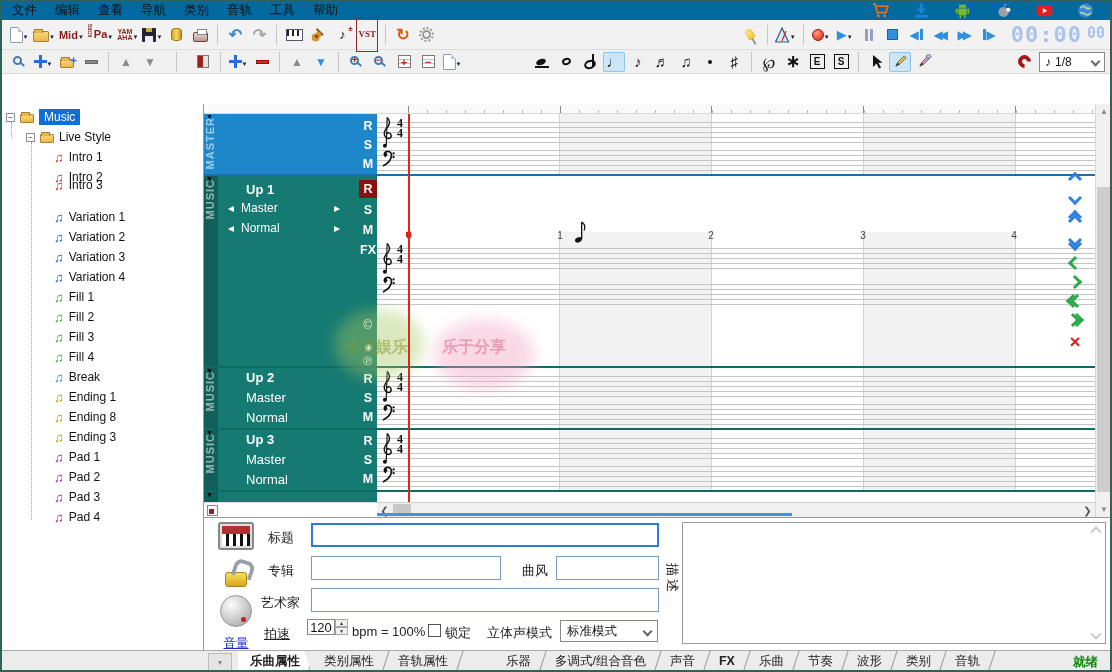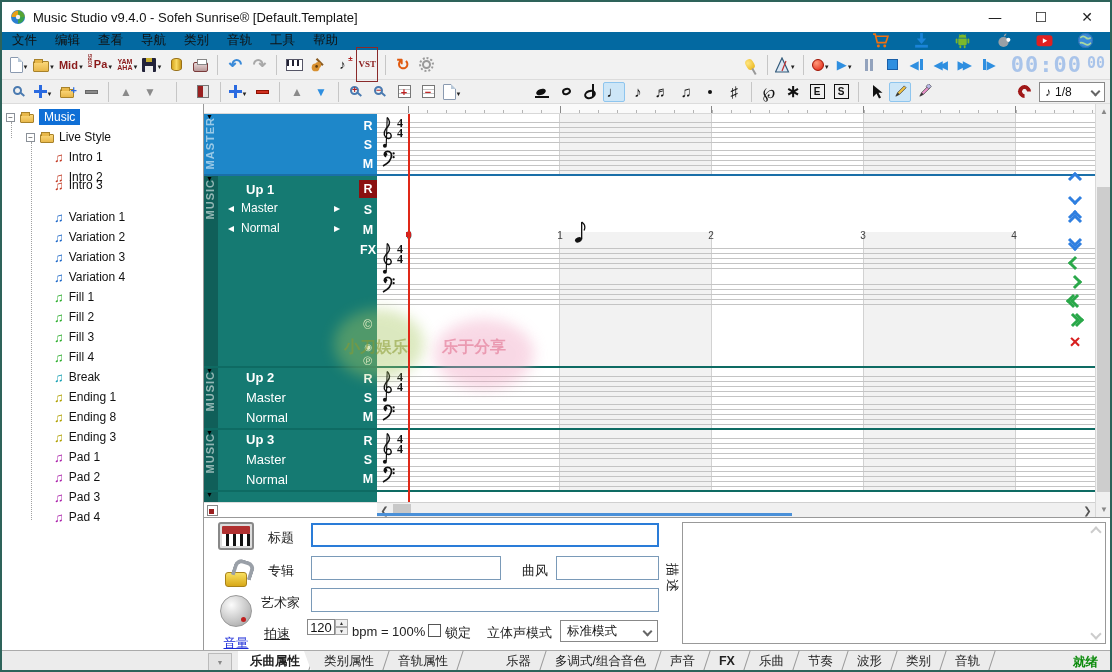--- a/index.html
+++ b/index.html
@@ -199,34 +199,20 @@
 .tab.active{background:#fff;font-weight:bold;clip-path:polygon(0 0,calc(100% - 8px) 0,100% 100%,0 100%)}
 .tab.fx{font-weight:bold}
 .tab.gap{margin-left:34px}
 .ready{position:absolute;right:12px;top:3px;font-weight:bold;color:#0a8a0a;font-size:12.5px}
 </style>
 </head>
 <body>
 
 <div class="window">
 
-  <div class="titlebar">
-    <svg width="16" height="16" viewBox="0 0 16 16">
-        <circle cx="8" cy="8" r="7" fill="#2b7fd0"></circle>
-        <path d="M1.5 8 a6.5 6.5 0 0 1 13 0 z" fill="#e8a018"></path>
-        <path d="M8 1.5 a6.5 6.5 0 0 1 0 13 z" fill="#3aa63a" opacity="0.85"></path>
-        <circle cx="8" cy="8" r="2.2" fill="#f0f0f0"></circle>
-      </svg>
-    <span class="apptitle">Music Studio v9.4.0 - Sofeh Sunrise®  [Default.Template]</span>
-    <div class="winbtns">
-      <div class="winbtn">—</div>
-      <div class="winbtn">☐</div>
-      <div class="winbtn">✕</div>
-    </div>
-  </div>
 
   <div class="menubar">
     <span class="menuitem">文件</span>
     <span class="menuitem">编辑</span>
     <span class="menuitem">查看</span>
     <span class="menuitem">导航</span>
     <span class="menuitem">类别</span>
     <span class="menuitem">音轨</span>
     <span class="menuitem">工具</span>
     <span class="menuitem">帮助</span>

